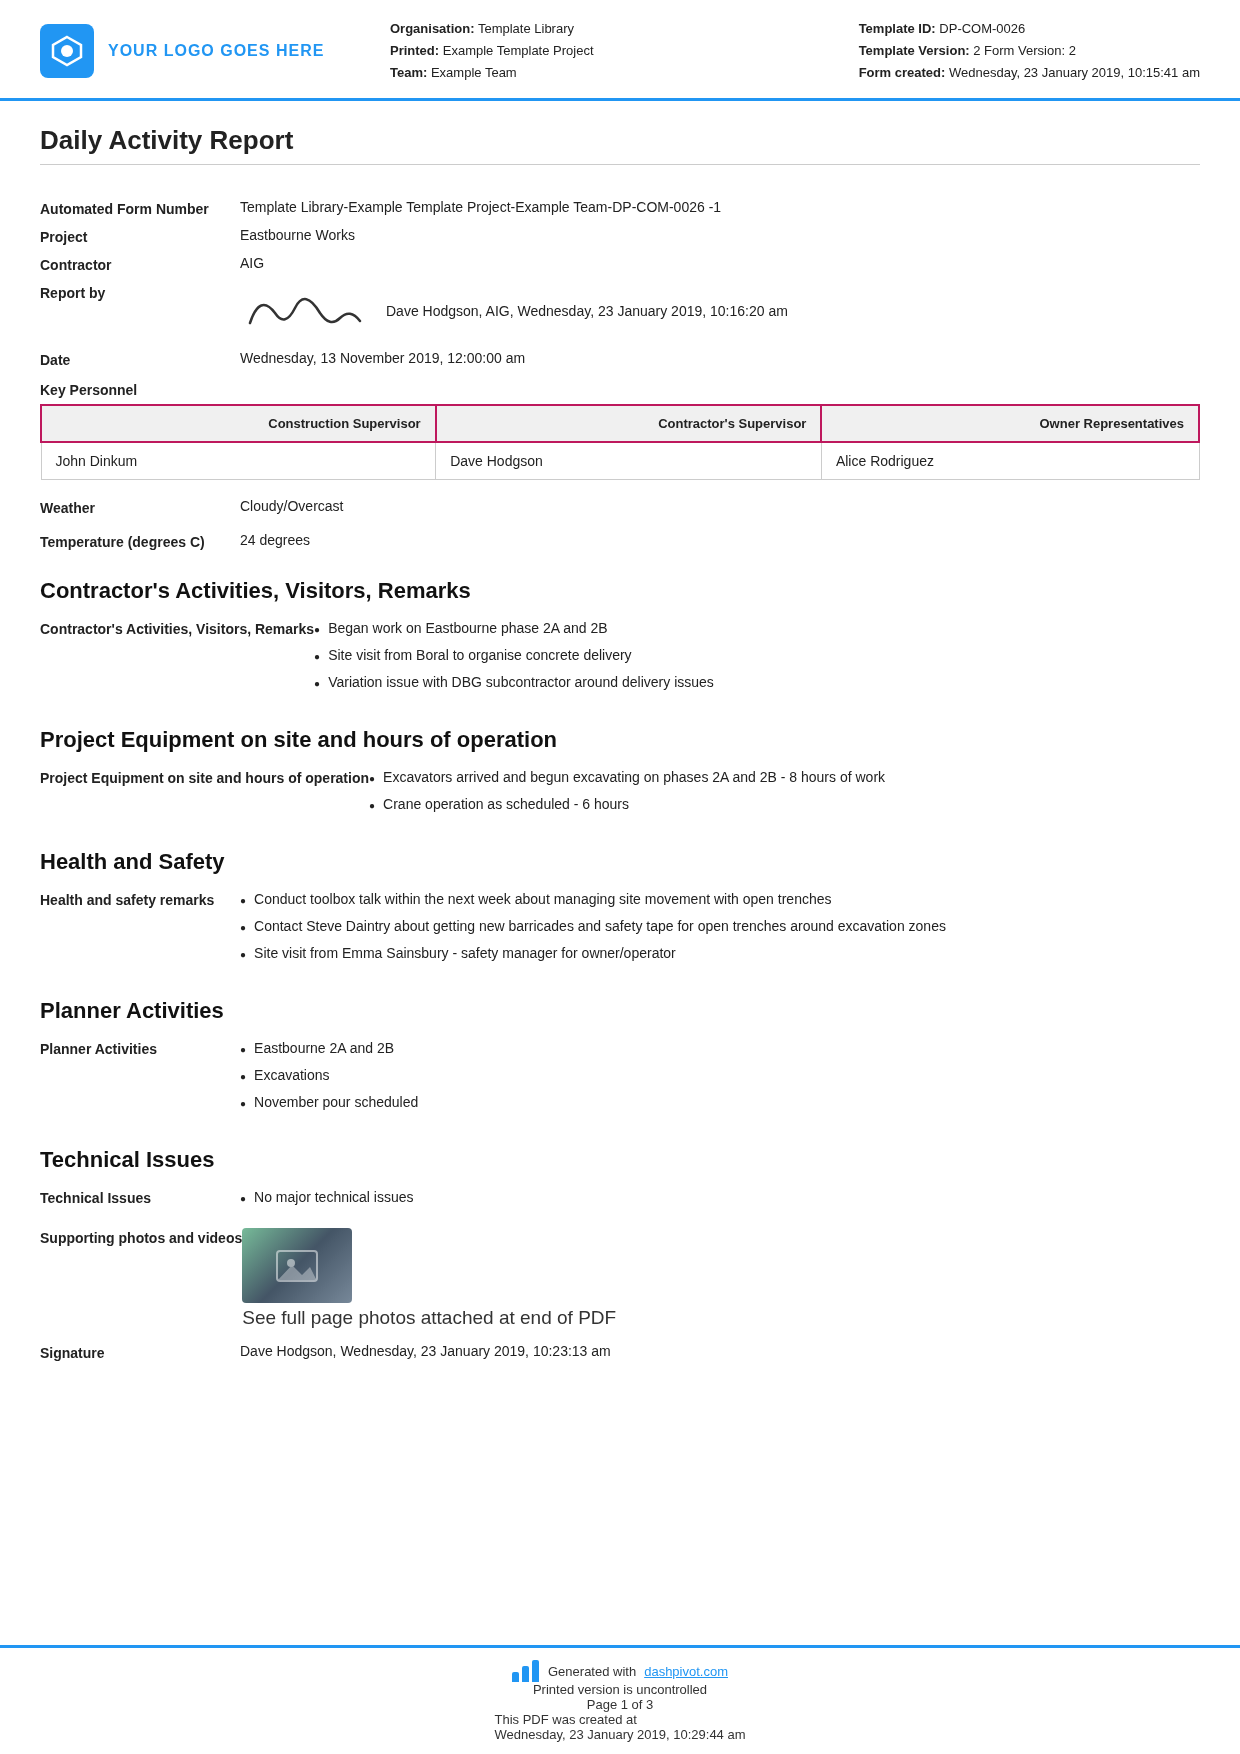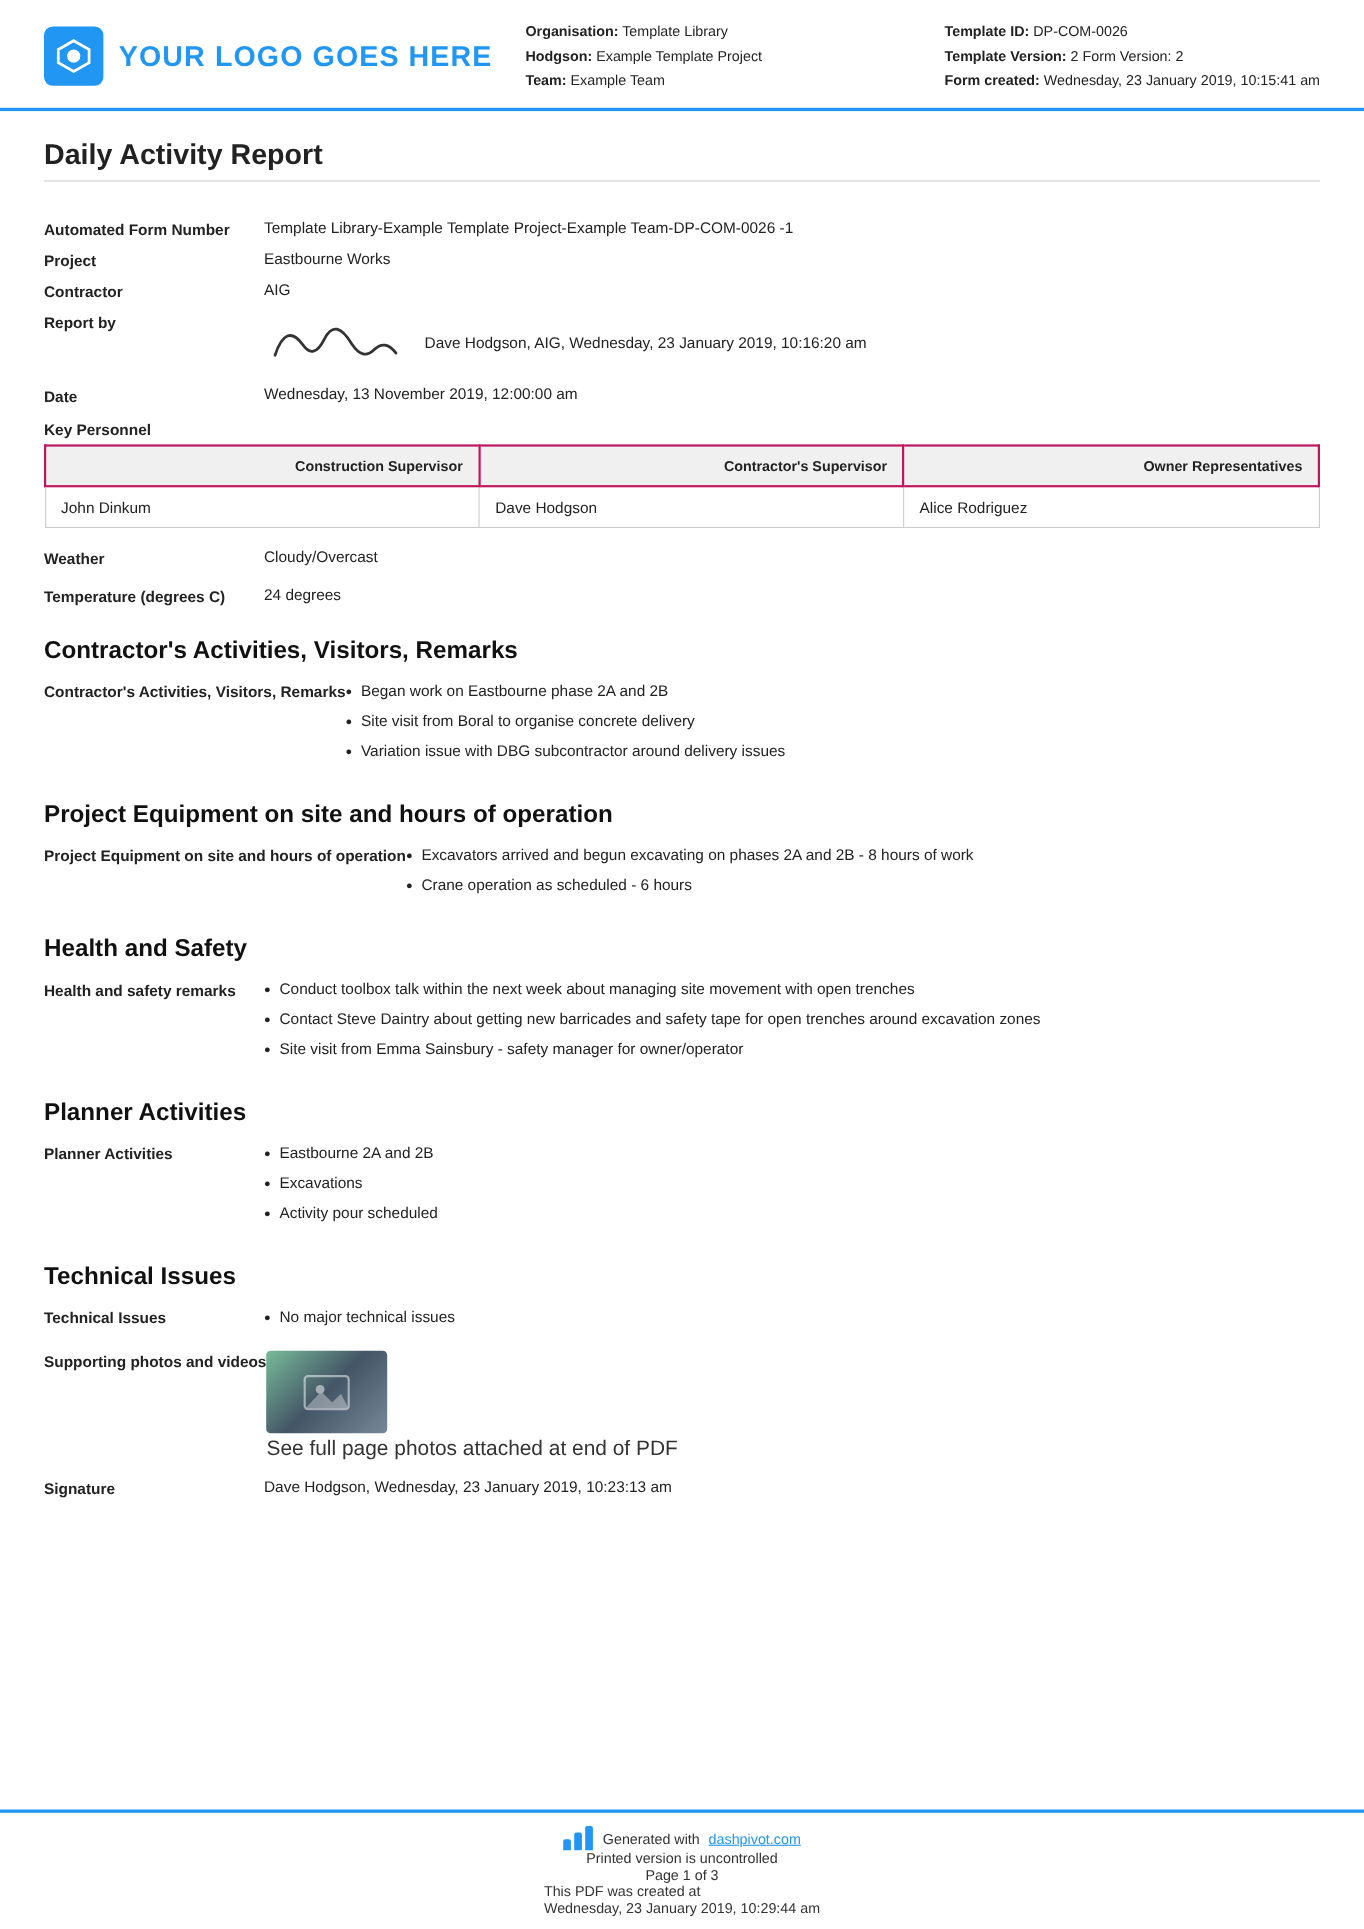--- a/index.html
+++ b/index.html
@@ -42,21 +42,21 @@
       align-items: center;
       justify-content: center;
       flex-shrink: 0;
     }
     .logo-icon svg {
       width: 36px;
       height: 36px;
       fill: white;
     }
     .logo-text {
-      font-size: 26px;
+      font-size: 16px;
       font-weight: bold;
       color: #2196F3;
       text-transform: uppercase;
       letter-spacing: 1px;
     }
     .header-meta {
       flex: 1;
       font-size: 13px;
       line-height: 1.7;
     }
@@ -273,21 +273,21 @@
       <div class="logo-icon">
         <svg viewBox="0 0 36 36">
           <path d="M18 4 L32 12 L32 24 L18 32 L4 24 L4 12 Z" fill="none" stroke="white" stroke-width="2.5"></path>
           <circle cx="18" cy="18" r="6" fill="white"></circle>
         </svg>
       </div>
       <div class="logo-text">YOUR LOGO GOES HERE</div>
     </div>
     <div class="header-meta">
       <div><span class="label">Organisation:</span> <span>Template Library</span></div>
-      <div><span class="label">Hodgson:</span> <span>Example Template Project</span></div>
+      <div><span class="label">Printed:</span> <span>Example Template Project</span></div>
       <div><span class="label">Team:</span> <span>Example Team</span></div>
     </div>
     <div class="header-right">
       <div><span class="label">Template ID:</span> <span>DP-COM-0026</span></div>
       <div><span class="label">Template Version:</span> <span>2 Form Version: 2</span></div>
       <div><span class="label">Form created:</span> <span>Wednesday, 23 January 2019, 10:15:41 am</span></div>
     </div>
   </div>
 
   <div class="main">
@@ -404,21 +404,21 @@
     <div class="section-content">
       <div class="sc-label">Planner Activities</div>
       <ul class="sc-list">
         <li>
             <span>Eastbourne 2A and 2B</span>
           </li>
         <li>
             <span>Excavations</span>
           </li>
         <li>
-            <span>Activity pour scheduled</span>
+            <span>November pour scheduled</span>
           </li>
       </ul>
     </div>
 
     <div class="section-heading">Technical Issues</div>
     <div class="section-content">
       <div class="sc-label">Technical Issues</div>
       <ul class="sc-list">
         <li>
             <span>No major technical issues</span>

